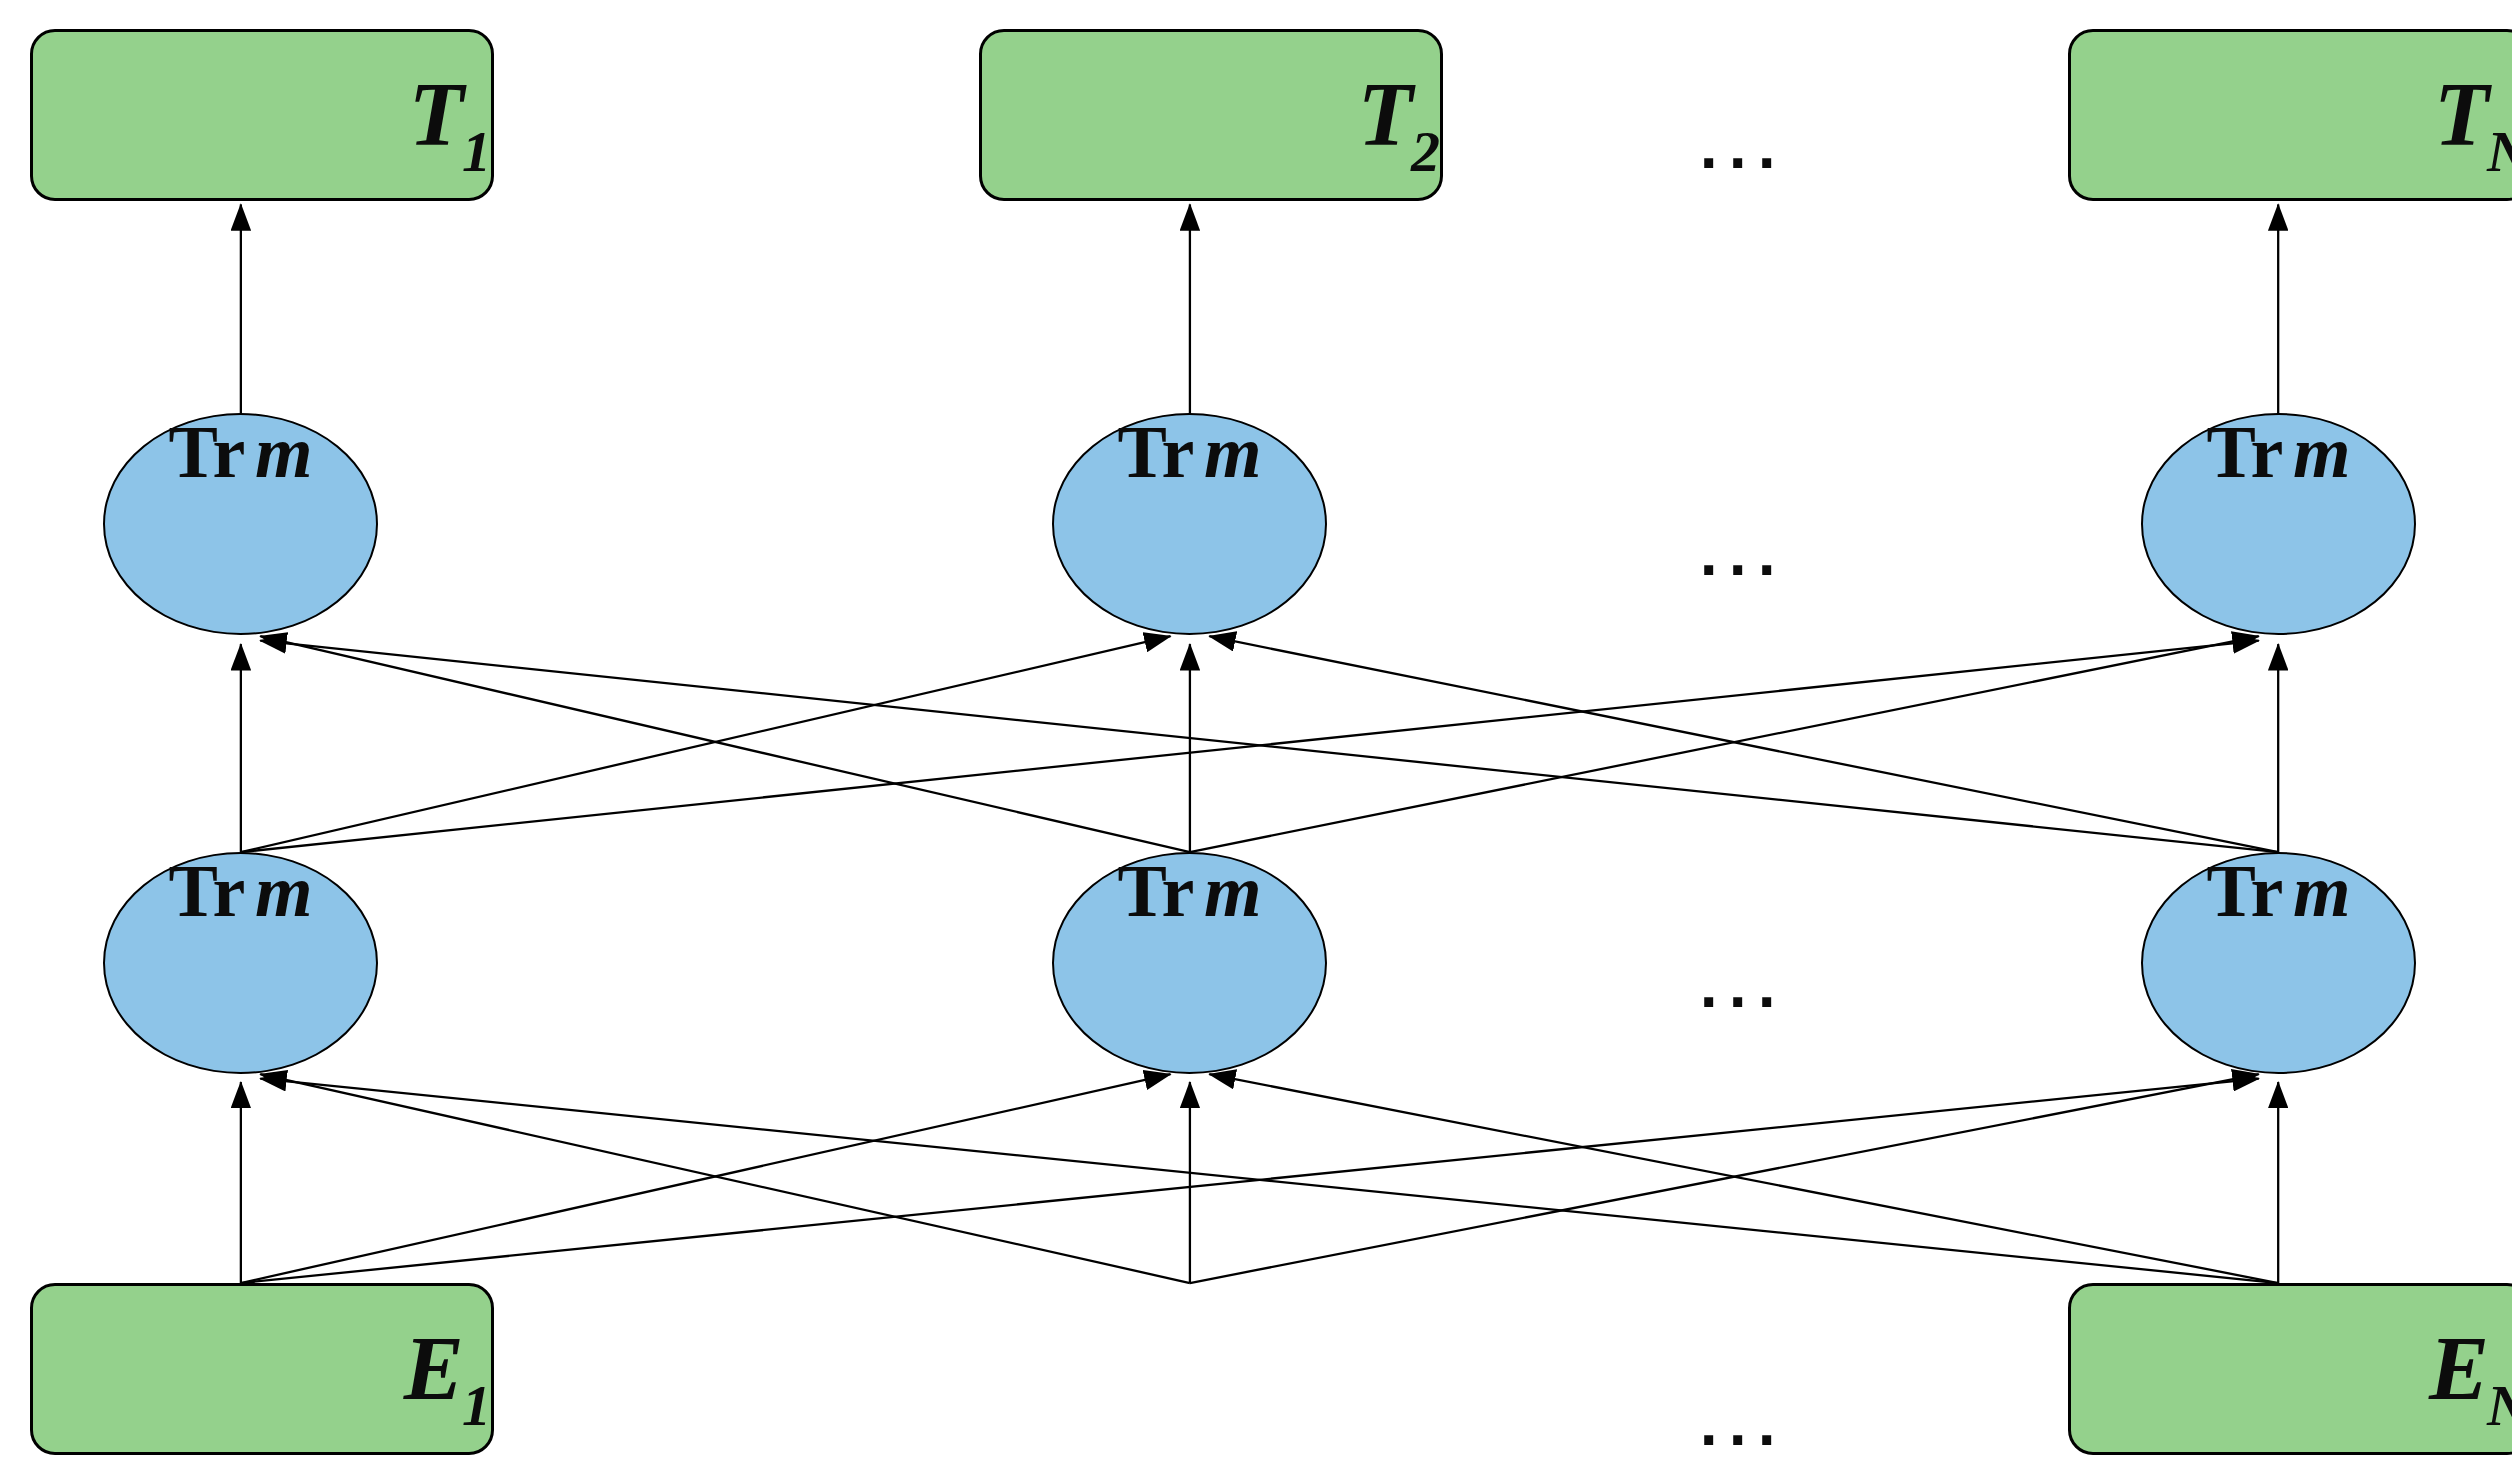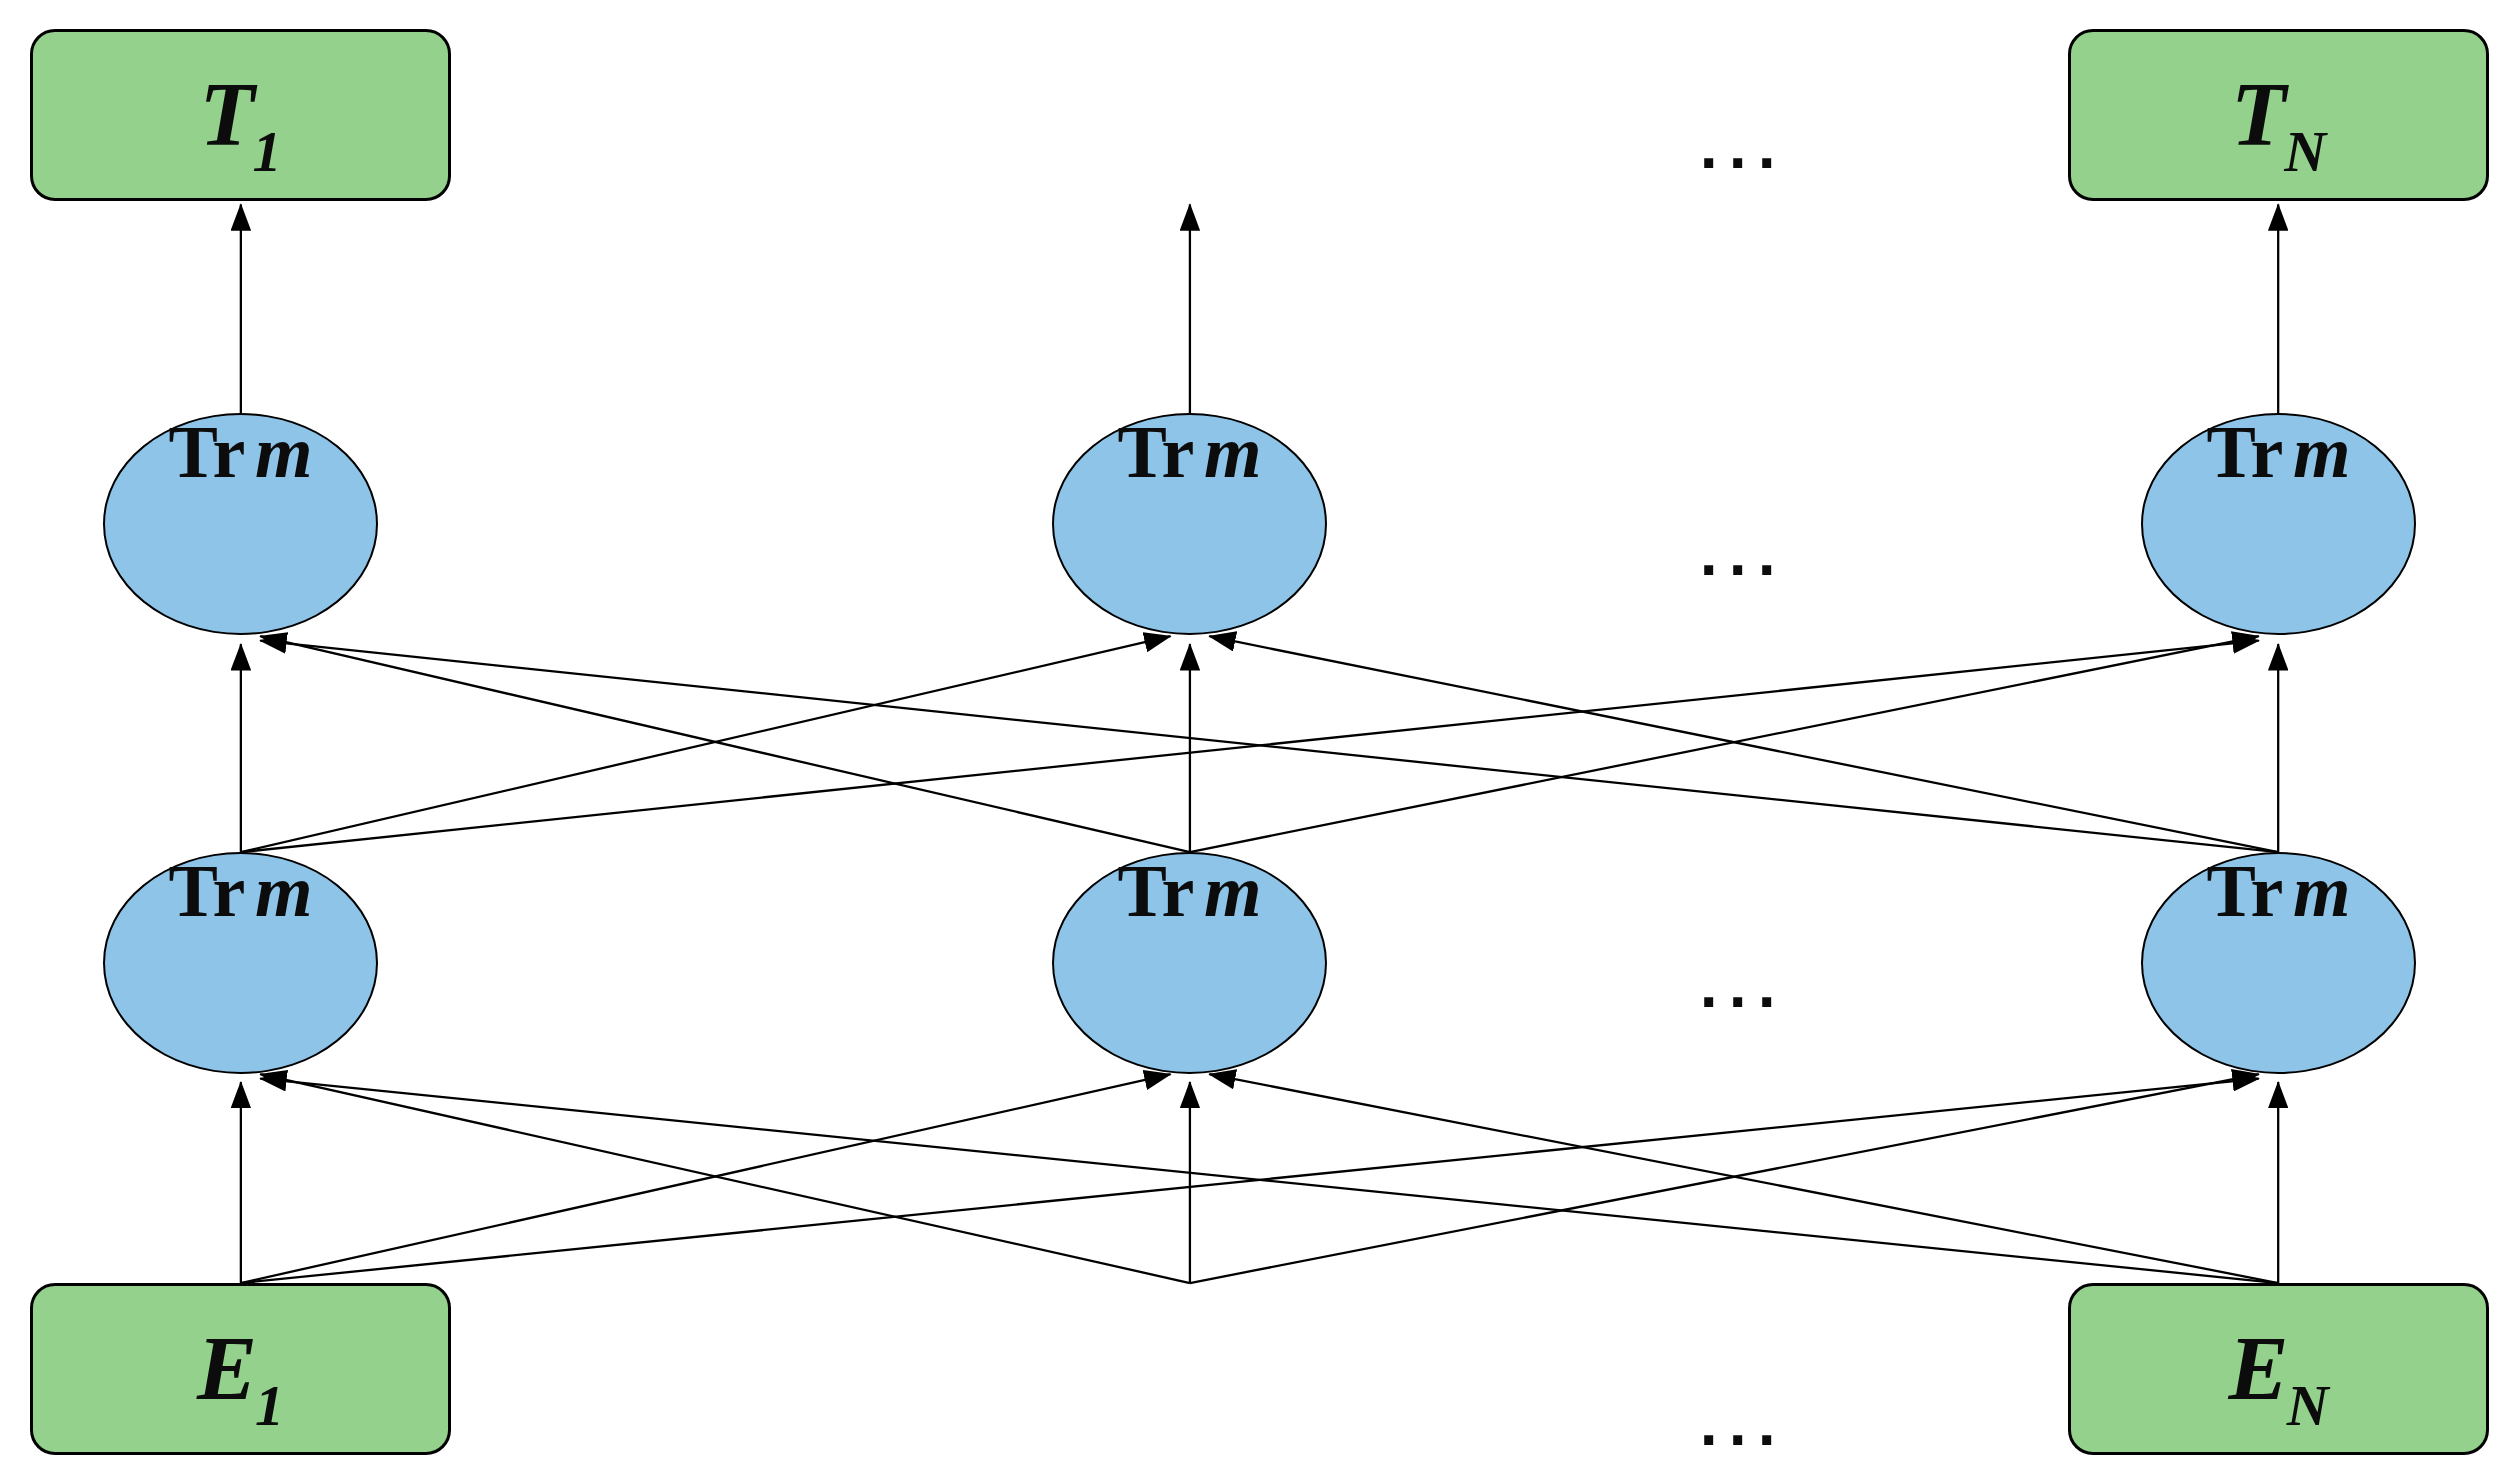--- a/index.html
+++ b/index.html
@@ -6,25 +6,25 @@
   .canvas{
     position:relative;width:2512px;height:1476px;
     background:var(--background,#ffffff);
     font-family:"Liberation Serif","DejaVu Serif",serif;
     overflow:hidden;
   }
   svg.edges{position:absolute;left:0;top:0;width:2512px;height:1476px;}
   svg.edges line{stroke:var(--arrow,#000);stroke-width:2.6;}
   .arrowhead{fill:var(--arrow,#000);}
   .box{
-    position:absolute;width:421px;height:172px;box-sizing:border-box;
+    position:absolute;width:464px;height:172px;box-sizing:border-box;
     background:var(--box-fill,#94d18c);
     border:3.1px solid var(--outline,#000);
     border-radius:25px;
-    display:flex;align-items:center;justify-content:center;
+    display:flex;align-items:center;justify-content:flex-end;
   }
   .node{
     position:absolute;width:275px;height:222px;box-sizing:border-box;
     background:var(--node-fill,#8dc4e8);
     border:2.6px solid var(--outline,#000);
     border-radius:50%;
     display:flex;align-items:flex-start;justify-content:center;
   }
   .math{font-style:italic;font-size:90px;font-weight:600;color:#0c0c0c;line-height:1;}
   .math .sub{
@@ -72,20 +72,23 @@
     <line x1="2585" y1="1456" x2="295" y2="1224" marker-end="url(#ah)"></line>
     <line x1="273" y1="1456" x2="1328" y2="1219" marker-end="url(#ah)"></line>
     <line x1="2585" y1="1456" x2="1372" y2="1219" marker-end="url(#ah)"></line>
     <line x1="273" y1="1456" x2="2563" y2="1224" marker-end="url(#ah)"></line>
     <line x1="1350" y1="1456" x2="2563" y2="1219" marker-end="url(#ah)"></line>
   </svg>
 
   <div class="box" style="left:30px;top:29px">
     <span class="math"><span>T</span><span class="sub">1</span></span>
   </div>
+  <div class="box" style="left:979px;top:29px">
+    <span class="math"><span>T</span><span class="sub">2</span></span>
+  </div>
   <div class="box" style="left:2068px;top:29px">
     <span class="math"><span>T</span><span class="sub">N</span></span>
   </div>
 
   <div class="node" style="left:103px;top:413px">
     <span class="trm"><span>Tr</span><span class="mi">m</span></span>
   </div>
   <div class="node" style="left:1052px;top:413px">
     <span class="trm"><span>Tr</span><span class="mi">m</span></span>
   </div>

